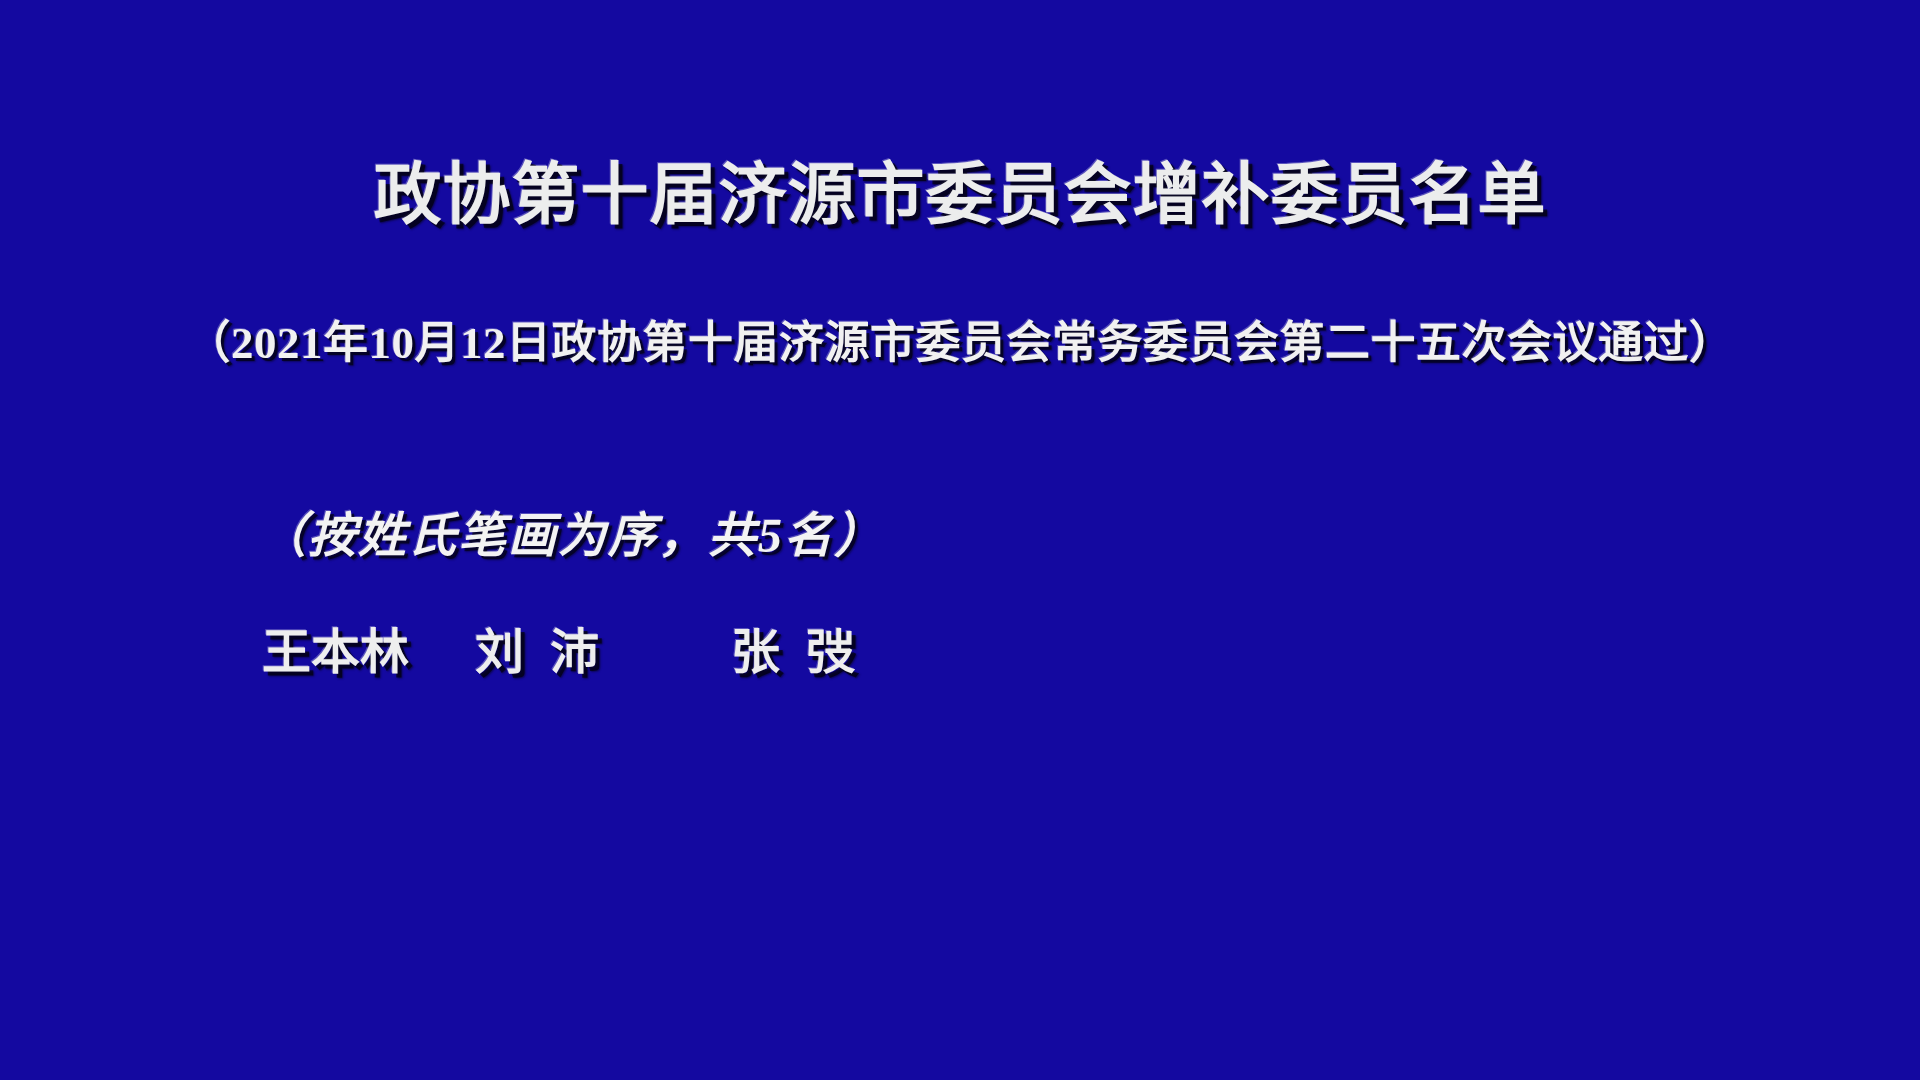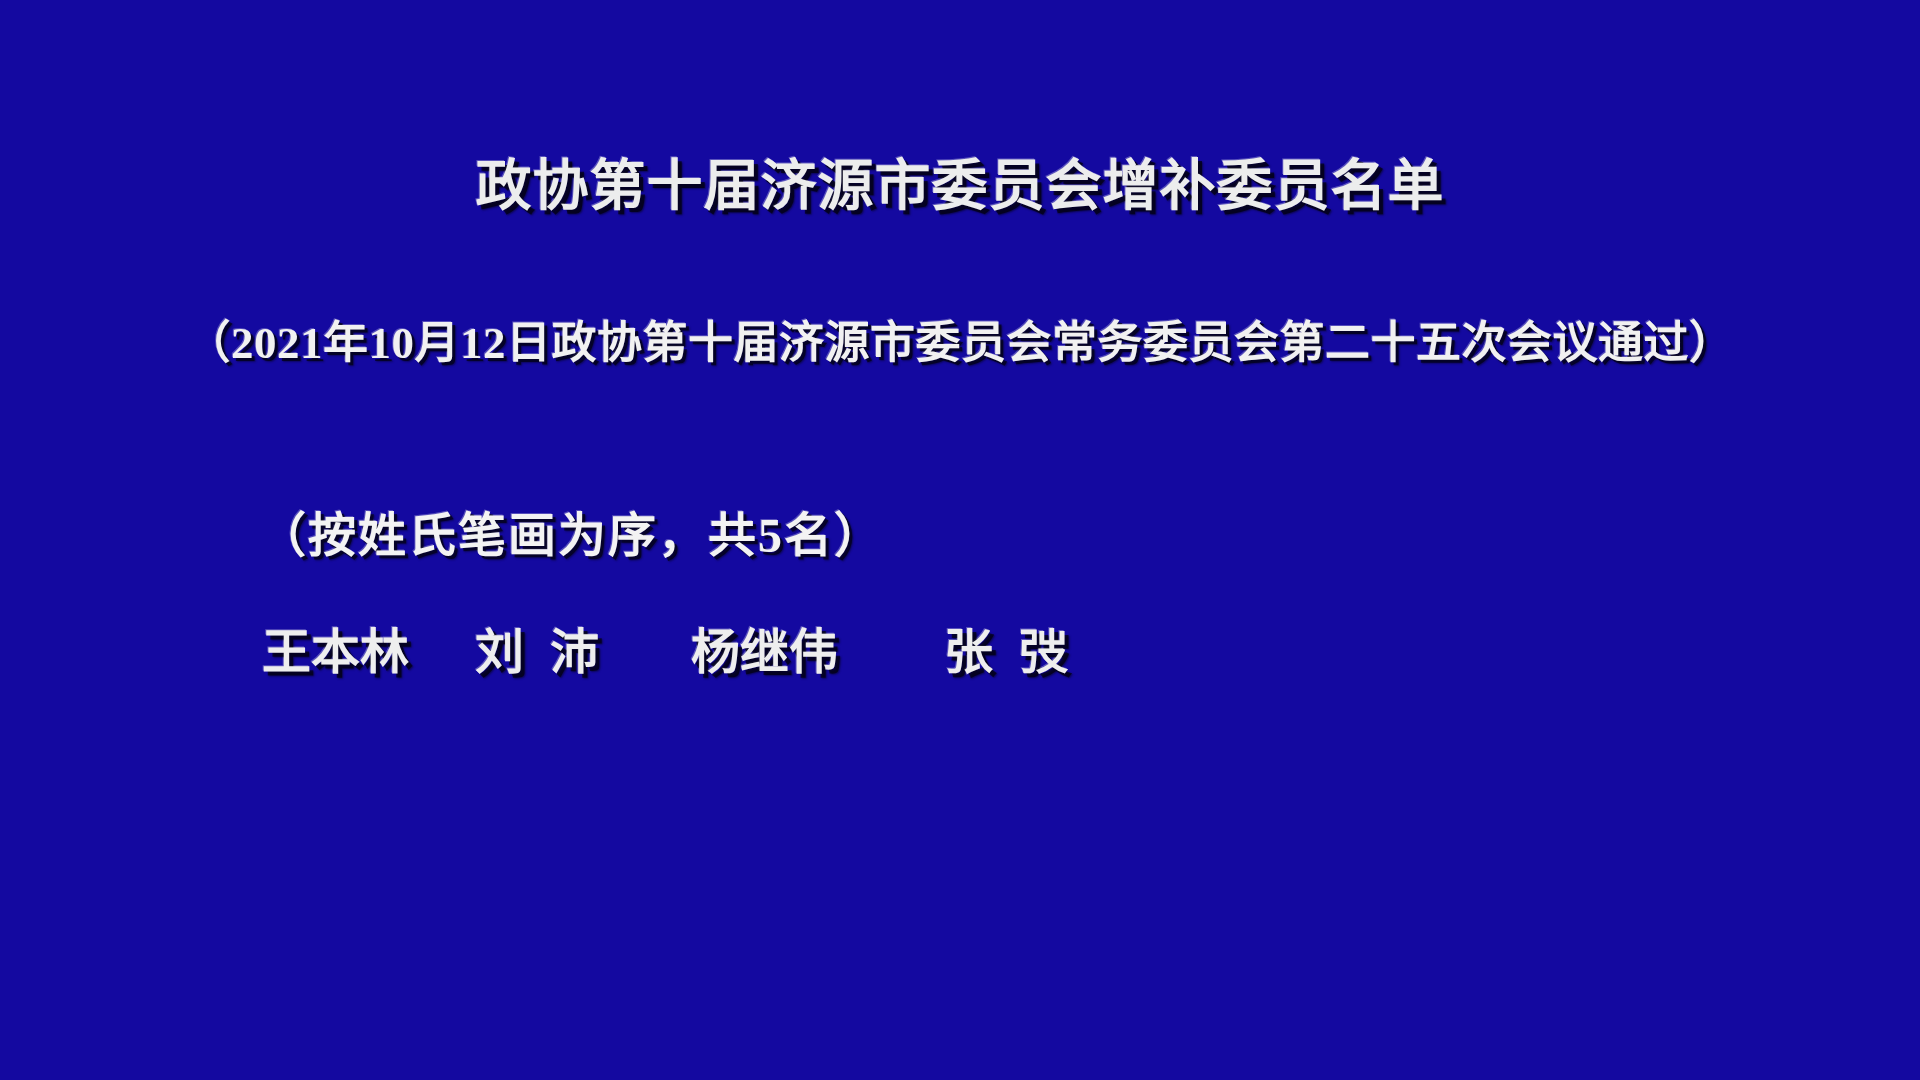--- a/index.html
+++ b/index.html
@@ -35,23 +35,23 @@
   
   .title-row {
     position: absolute;
     left: 0;
     right: 0;
     top: 120px;
     text-align: center;
   }
   .title {
     display: inline-block;
-    font-family: Liberation Serif, serif;
+    font-family: Liberation Mono, monospace;
     font-weight: 700;
-    font-size: 56px;
+    font-size: 68px;
     letter-spacing: 1px;
     color: #eceded;
     text-shadow:
        4px  4px 0 rgba(0,0,0,0.62),
        5px  5px 2px rgba(0,0,0,0.45),
       -1px -1px 0 rgba(255,255,255,0.30);
   }
 
   
   .subtitle-row {
@@ -78,20 +78,21 @@
   
   .note-row {
     position: absolute;
     left: 258px;
     top: 512px;
   }
   .note {
     display: inline-block;
     font-family: "Liberation Serif", "DejaVu Serif", serif;
     font-weight: 700;
+    font-style: italic;
     font-size: 48px;
     letter-spacing: 2px;
     color: #f3f3f3;
     text-shadow:
        3px  3px 0 rgba(0,0,0,0.58),
        4px  4px 2px rgba(0,0,0,0.40),
       -1px -1px 0 rgba(255,255,255,0.28);
   }
 
   
@@ -129,17 +130,16 @@
     <div class="subtitle txt">（2021年10月12日政协第十届济源市委员会常务委员会第二十五次会议通过）</div>
   </div>
 
   <div class="note-row">
     <div class="note txt">（按姓氏笔画为序，共5名）</div>
   </div>
 
   <div class="names-row">
     <span class="name txt">王本林</span>
     <span class="name txt two-char">刘沛</span>
-    <span class="name txt">杨继伟</span>
     <span class="name txt two-char">张弢</span>
   </div>
 
 </div>
 
 </body></html>

